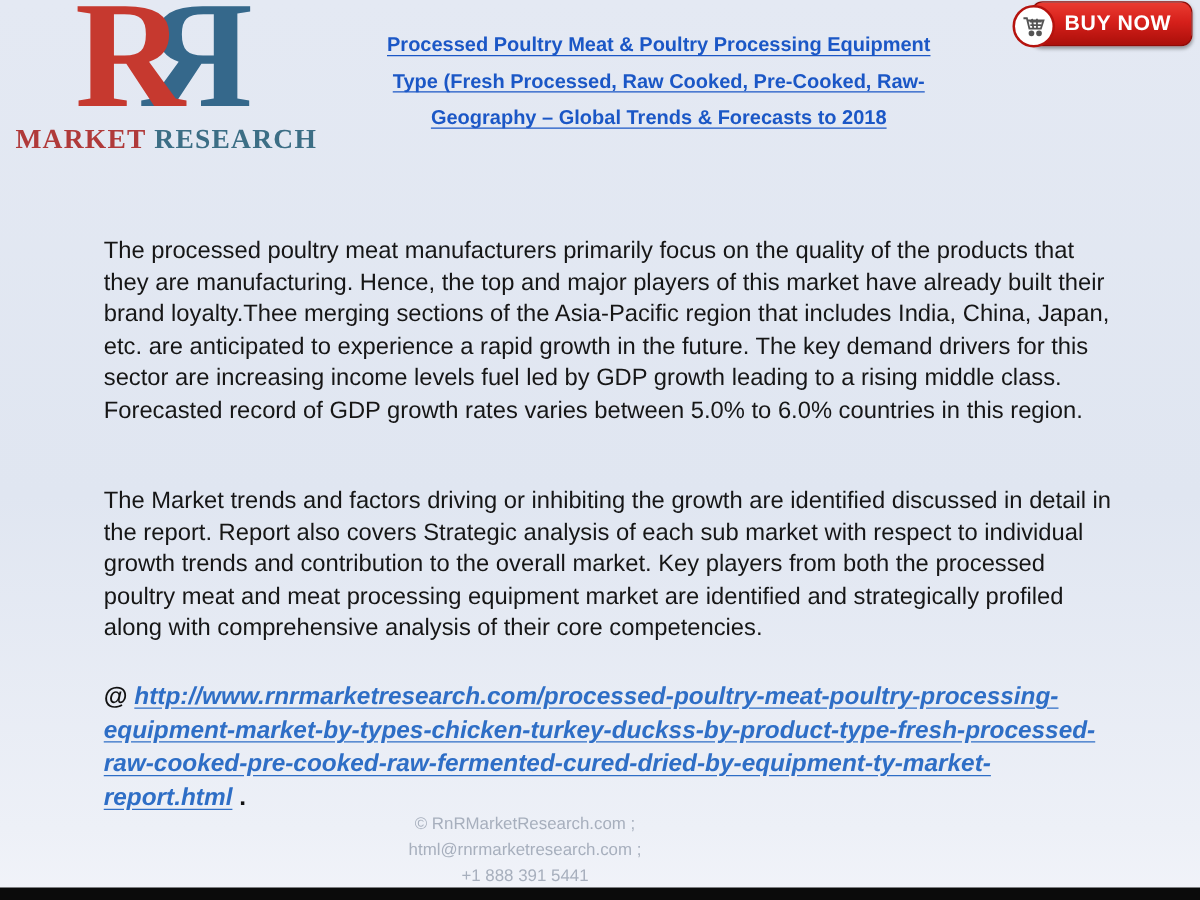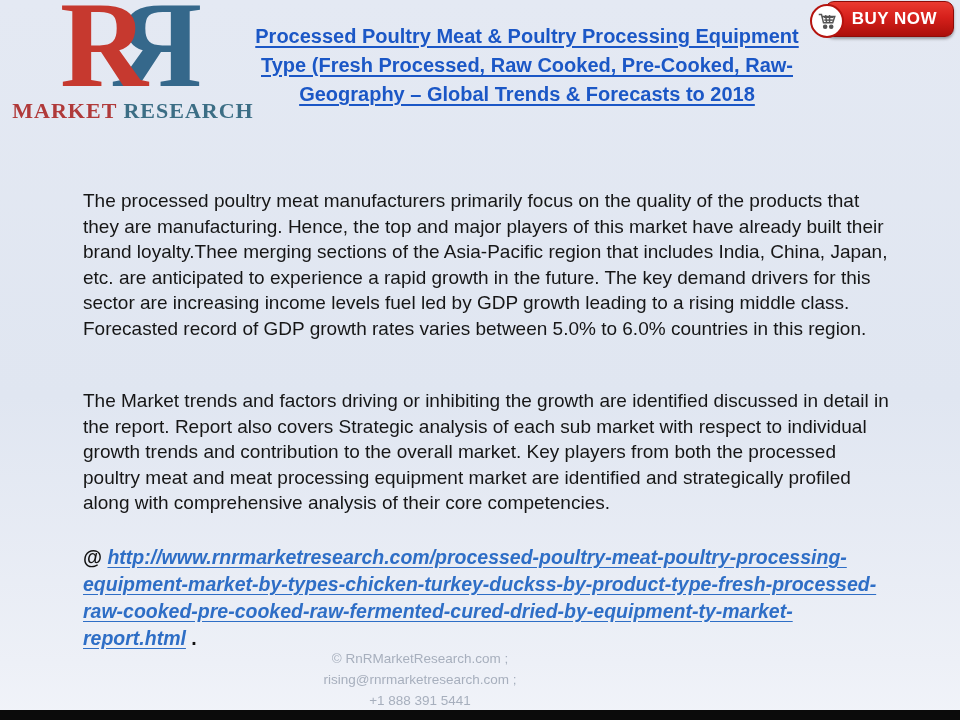--- a/index.html
+++ b/index.html
@@ -25,21 +25,21 @@
   .buy-now { position:absolute; top:1px; right:6px; height:36px; padding:0 16px 0 26px;
     background:linear-gradient(180deg,#ea3b31 0%, #d6201b 45%, #ab0f0a 100%);
     border:1px solid #8e0c08; border-radius:9px; color:#ffffff; font-weight:bold;
     font-size:17px; letter-spacing:0.5px; font-family:"Liberation Sans", sans-serif;
     box-shadow:0 2px 3px rgba(0,0,0,0.35); cursor:pointer; }
   .cart-badge { position:absolute; left:-16px; top:2px; width:34px; height:34px; background:#ffffff;
     border:2px solid #b5130e; border-radius:50%; display:flex; align-items:center; justify-content:center; }
 
   
   .title { position:absolute; left:228px; top:22px; width:598px; text-align:center;
-    color:#1b57c6; font-size:20px; font-weight:bold; line-height:29px; }
+    color:#1b57c6; font-size:16px; font-weight:bold; line-height:29px; }
   .title-line { display:block; text-decoration:underline; text-underline-offset:3px; }
 
   
   .para { position:absolute; left:83px; width:812px; font-size:19px; line-height:25.5px; color:#161616; }
   .para1 { top:188px; }
   .para2 { top:388px; }
 
   
   .report { position:absolute; left:83px; top:544px; width:818px; font-size:19.5px; line-height:27px; color:#111111; }
   .report-heading { font-weight:bold; display:block; margin-bottom:2px; }
@@ -96,19 +96,19 @@
   <p class="para para1">The processed poultry meat manufacturers primarily focus on the quality of the products that they are manufacturing. Hence, the top and major players of this market have already built their brand loyalty.Thee merging sections of the Asia-Pacific region that includes India, China, Japan, etc. are anticipated to experience a rapid growth in the future. The key demand drivers for this sector are increasing income levels fuel led by GDP growth leading to a rising middle class. Forecasted record of GDP growth rates varies between 5.0% to 6.0% countries in this region.</p>
 
   <p class="para para2">The Market trends and factors driving or inhibiting the growth are identified discussed in detail in the report. Report also covers Strategic analysis of each sub market with respect to individual growth trends and contribution to the overall market. Key players from both the processed poultry meat and meat processing equipment market are identified and strategically profiled along with comprehensive analysis of their core competencies.</p>
 
   <div class="report">
     <span class="at-symbol">@ </span><a class="report-link" href="#"><span>http://www.rnrmarketresearch.com/processed-poultry-meat-poultry-processing-</span><br><span>equipment-market-by-types-chicken-turkey-duckss-by-product-type-fresh-processed-</span><br><span>raw-cooked-pre-cooked-raw-fermented-cured-dried-by-equipment-ty-market-</span><br><span>report.html</span></a><span class="report-suffix"> .</span>
   </div>
 
   <div class="footer">
     <span class="footer-line">© RnRMarketResearch.com  ;</span>
-    <span class="footer-line">rising@rnrmarketresearch.com ;</span>
+    <span class="footer-line">html@rnrmarketresearch.com ;</span>
     <span class="footer-line">+1 888 391 5441</span>
   </div>
 
   <div class="bottom-bar"></div>
 
 </div>
 
 </body></html>

